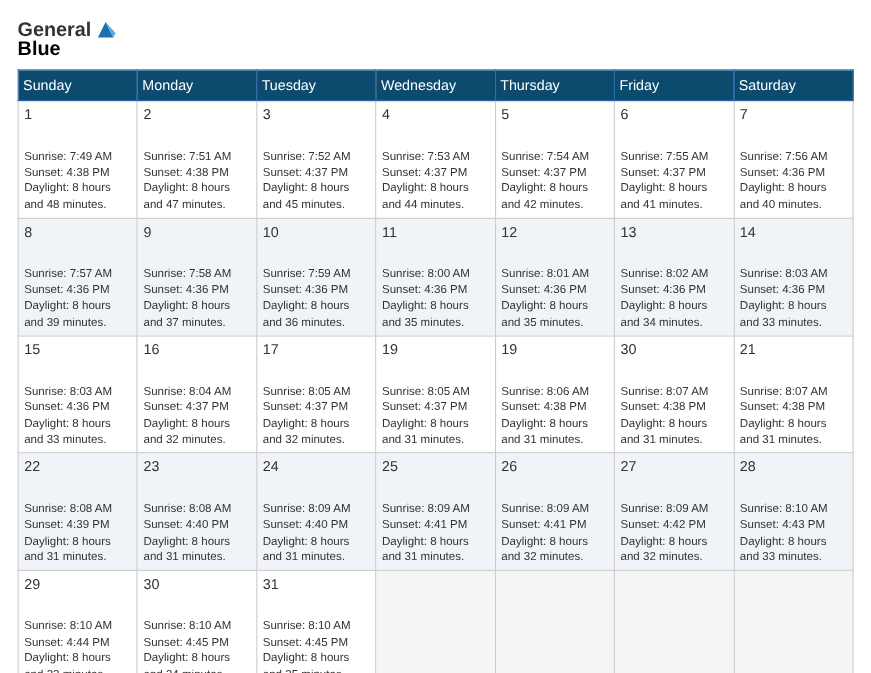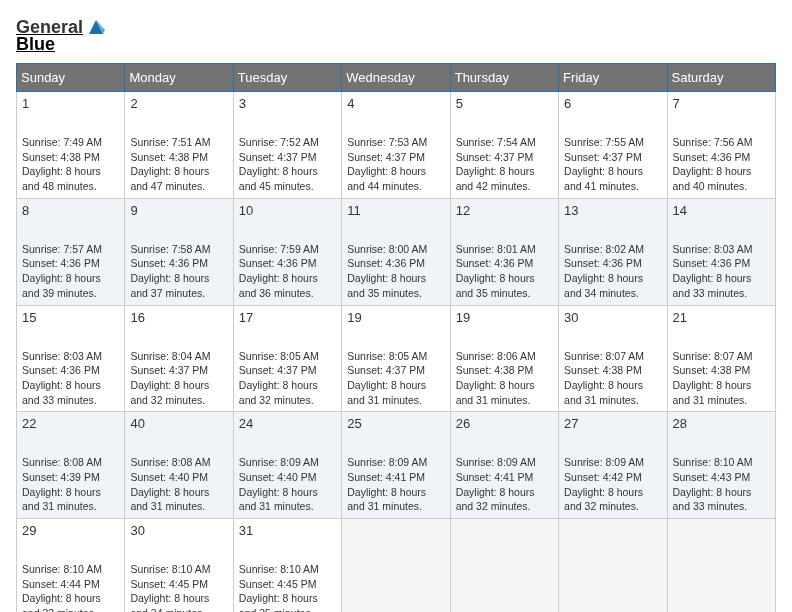--- a/index.html
+++ b/index.html
@@ -13,41 +13,40 @@
     .header {
       display: flex;
       justify-content: space-between;
       align-items: flex-start;
       margin-bottom: 8px;
     }
     .logo {
       display: flex;
       align-items: flex-end;
       gap: 0px;
-      text-decoration: underline;
     }
     .title-block {
       text-align: right;
     }
     .month-title {
       font-size: 32px;
       font-weight: normal;
       color: #333;
     }
     .location {
       font-size: 14px;
       color: #555;
     }
     .calendar {
       width: 100%;
       border-collapse: collapse;
       font-size: 11px;
     }
     .calendar th {
-      background: #737373;
+      background: #0c4a6e;
       color: #fff;
       padding: 6px 4px;
       text-align: left;
       font-size: 13px;
       font-weight: normal;
       border: 1px solid #2a6faf;
     }
     .calendar td {
       border: 1px solid #ccc;
       vertical-align: top;
@@ -200,21 +199,21 @@
           <span class="day-number">21</span>
           <div class="day-info">Sunrise: 8:07 AM<br>Sunset: 4:38 PM<br>Daylight: 8 hours and 31 minutes.</div>
         </td>
       </tr>
       <tr class="row-shaded">
         <td>
           <span class="day-number">22</span>
           <div class="day-info">Sunrise: 8:08 AM<br>Sunset: 4:39 PM<br>Daylight: 8 hours and 31 minutes.</div>
         </td>
         <td>
-          <span class="day-number">40</span>
+          <span class="day-number">23</span>
           <div class="day-info">Sunrise: 8:08 AM<br>Sunset: 4:40 PM<br>Daylight: 8 hours and 31 minutes.</div>
         </td>
         <td>
           <span class="day-number">24</span>
           <div class="day-info">Sunrise: 8:09 AM<br>Sunset: 4:40 PM<br>Daylight: 8 hours and 31 minutes.</div>
         </td>
         <td>
           <span class="day-number">25</span>
           <div class="day-info">Sunrise: 8:09 AM<br>Sunset: 4:41 PM<br>Daylight: 8 hours and 31 minutes.</div>
         </td>

